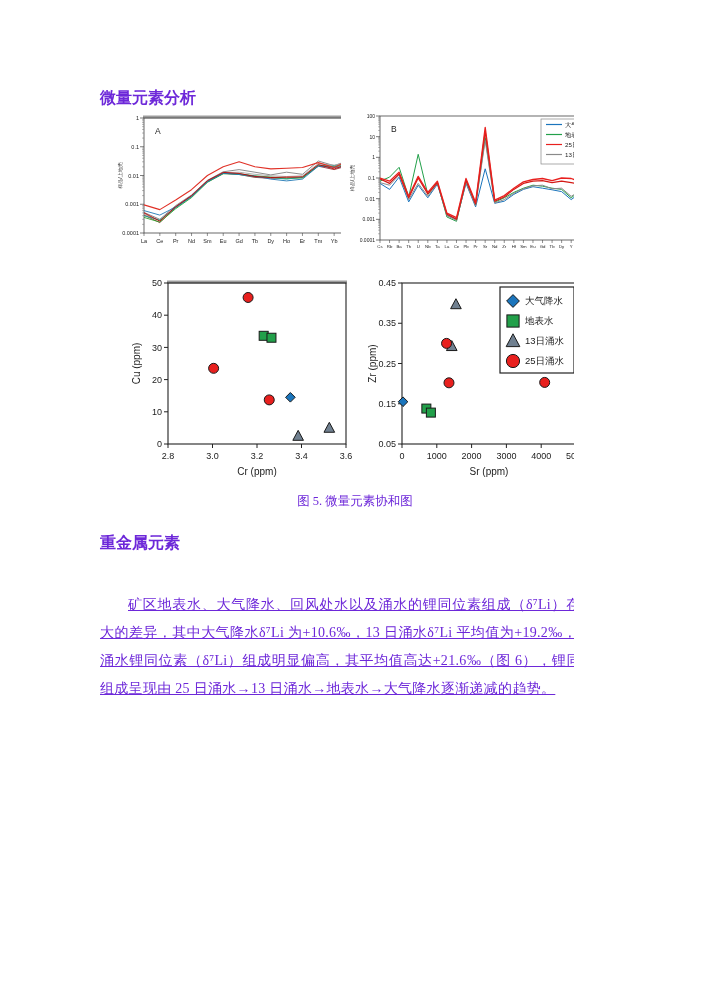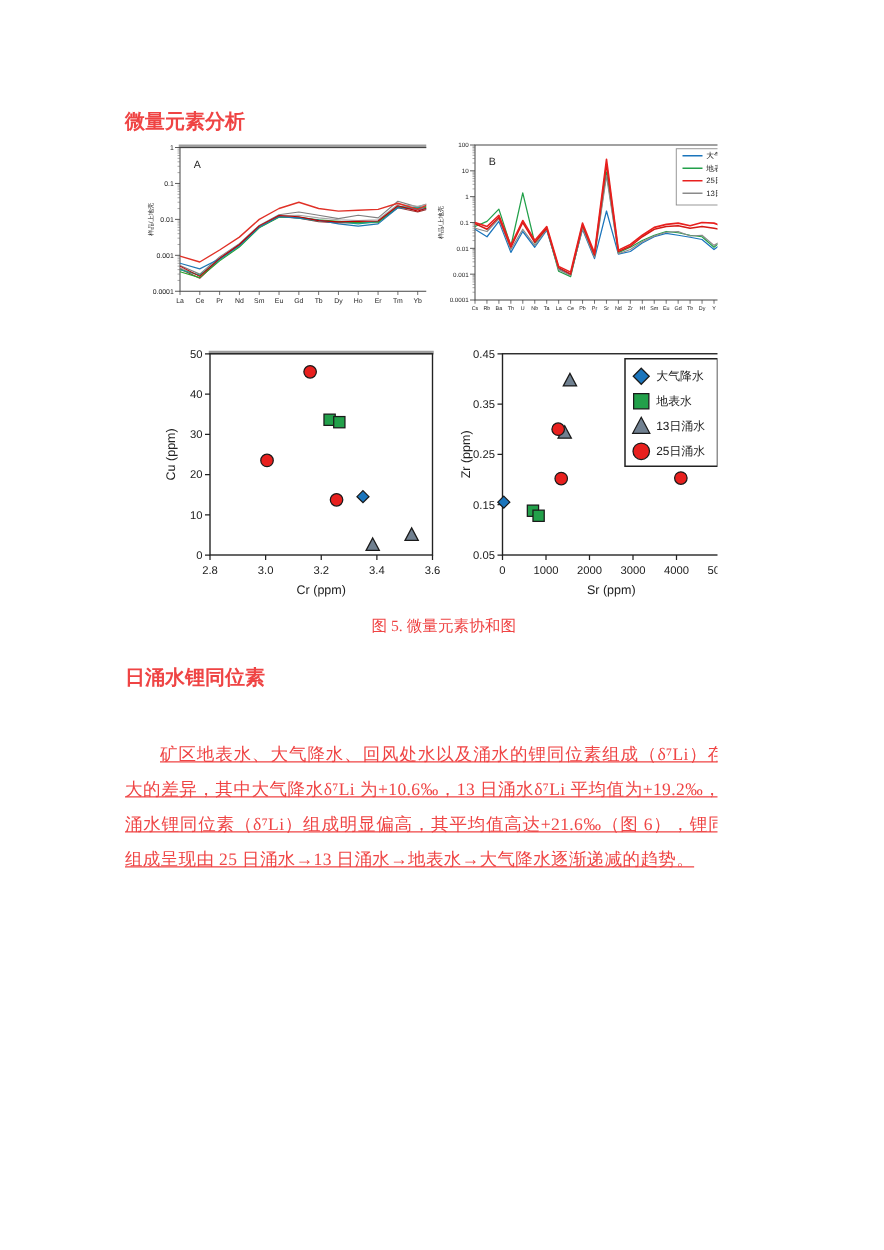--- a/index.html
+++ b/index.html
@@ -1,18 +1,18 @@
 <!DOCTYPE html>
 <html><head>
 <meta charset="utf-8">
 <style>
   html,body{margin:0;padding:0;background:#ffffff;}
   .page{
     width:574px;height:1000px;position:relative;background:#fff;overflow:hidden;
-    font-family:"Liberation Serif","DejaVu Serif",serif;color:#ef4444;
+    font-family:"Liberation Serif","DejaVu Serif",serif;color:#6d28d9;
   }
   .content{padding:86px 97px 0 100px;width:510px;}
   .h-cn{
     font-family:"Liberation Sans","DejaVu Sans",sans-serif;
     font-weight:700;font-size:16px;line-height:24px;margin:0;
   }
   .body-p{
     font-size:14px;line-height:28px;text-align:justify;text-indent:2em;
     margin:0;letter-spacing:0.3px;
   }
@@ -338,18 +338,18 @@
           <text x="159" y="53.4" font-size="9.5">地表水</text>
           <polygon points="147,62.8 153.84,75.616 140.16,75.616" fill="#708090" stroke="#1a1a1a" stroke-width="1"></polygon>
           <text x="159" y="73.4" font-size="9.5">13日涌水</text>
           <circle cx="147" cy="90" r="6.6" fill="#e8201e" stroke="#1a1a1a" stroke-width="1"></circle>
           <text x="159" y="93.4" font-size="9.5">25日涌水</text>
         </svg>
     </div>
 
     <p class="caption cap5">图 5. 微量元素协和图</p>
 
-    <h1 class="h-cn h2">日涌水锂同位素</h1>
+    <h1 class="h-cn h2">重金属元素</h1>
 
     <p class="body-p p2">矿区地表水、大气降水、回风处水以及涌水的锂同位素组成（δ⁷Li）存在较大的差异，其中大气降水δ⁷Li 为+10.6‰，13 日涌水δ⁷Li 平均值为+19.2‰，25 日涌水锂同位素（δ⁷Li）组成明显偏高，其平均值高达+21.6‰（图 6），锂同位素组成呈现由 25 日涌水→13 日涌水→地表水→大气降水逐渐递减的趋势。</p>
 
   </div>
 </div>
 
 </body></html>

